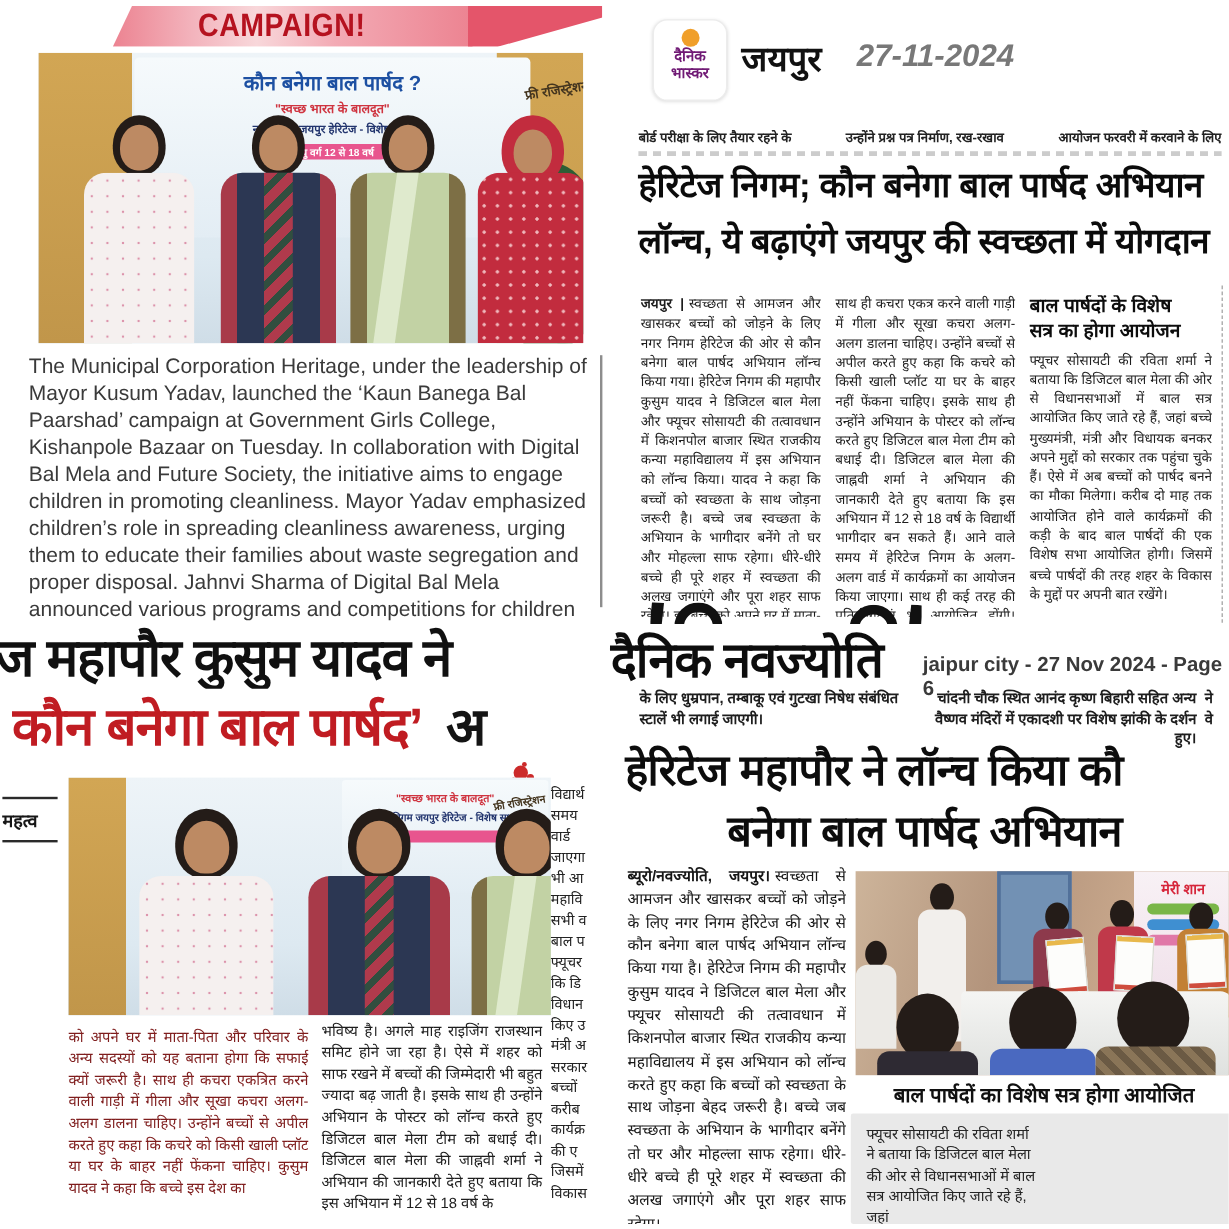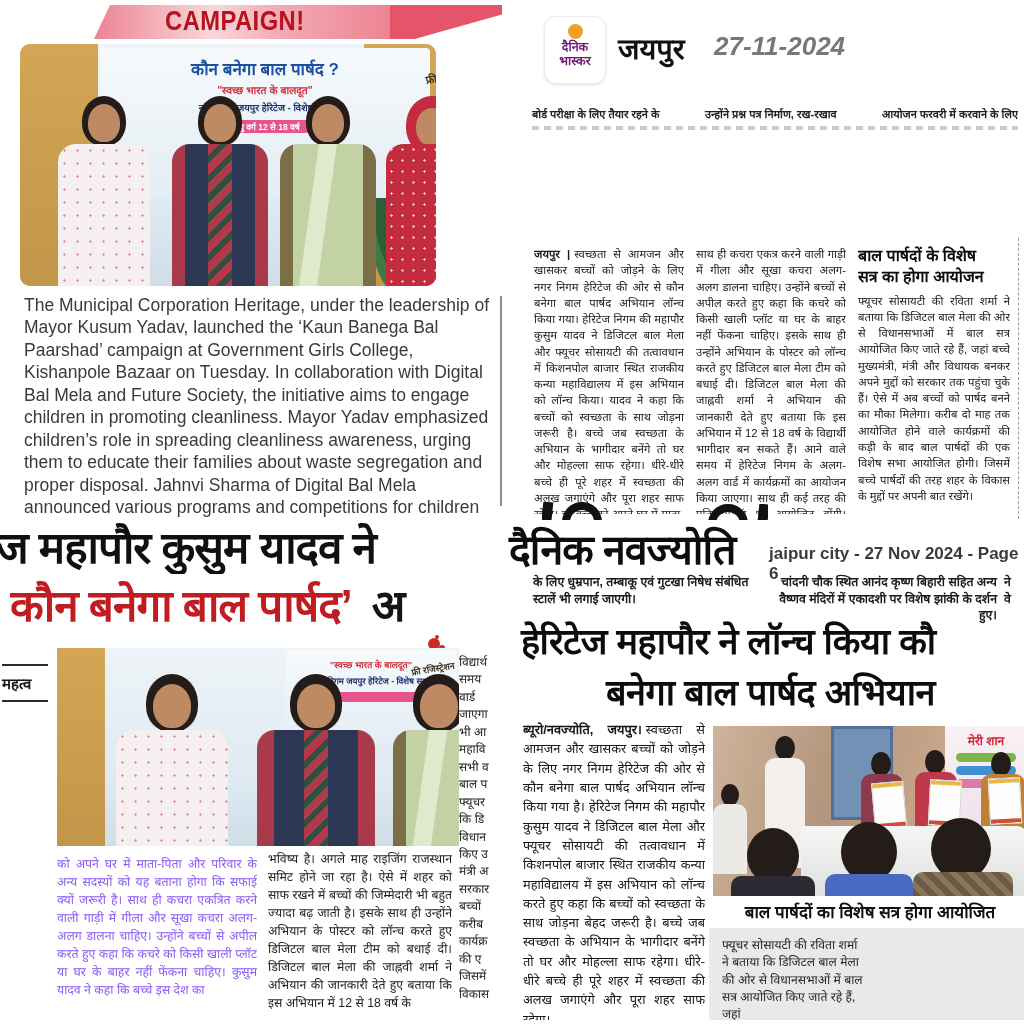--- a/index.html
+++ b/index.html
@@ -9,22 +9,22 @@
 
   
   .tl{left:8px;top:0;width:504px;height:515px;}
   .ribbon-main{left:86px;top:5px;width:300px;height:34px;
     background:linear-gradient(90deg,#ec8391 0%,#f3b3bc 22%,#f8d7da 40%,#f3aab4 62%,#ec8391 100%);
     clip-path:polygon(16px 0,100% 0,100% 100%,0 100%);}
   .ribbon-fold{left:382px;top:5px;width:112px;height:34px;background:#e4556a;
     clip-path:polygon(0 0,100% 0,100% 28%,22% 100%,0 100%);}
   .ribbon-text{left:108px;top:6px;width:270px;text-align:center;font-size:27px;font-weight:900;
     letter-spacing:.5px;color:#b5121f;transform:scaleX(.88);transform-origin:left;}
-  .tl-photo{left:12px;top:44px;width:416px;height:242px;overflow:hidden;
-    background:linear-gradient(180deg,#eef4f8 0%,#dde9f1 70%,#cfdde7 100%);border-radius:10px;}
+  .tl-photo{left:24px;top:44px;width:454px;height:242px;overflow:hidden;
+    background:linear-gradient(180deg,#eef4f8 0%,#dde9f1 70%,#cfdde7 100%);}
   .wall-l{left:0;top:0;width:78px;height:100%;background:linear-gradient(180deg,#d2a654,#c1964a);}
   .wall-r{right:0;top:0;width:72px;height:100%;background:linear-gradient(180deg,#d2a654,#c59a4d);}
   .plant{right:-18px;top:92px;width:80px;height:150px;background:#2d5e35;border-radius:46% 54% 42% 52%;
     box-shadow:-10px 18px 0 -6px #3f7a44;}
   .banner-board{left:80px;top:4px;width:330px;height:150px;text-align:center;border-radius:4px;
     background:linear-gradient(#f6fafc,#e3edf4);}
   .bb-title{margin-top:9px;font-size:17px;font-weight:800;color:#1d50a2;}
   .bb-sub{margin-top:3px;font-size:10.5px;font-weight:700;color:#cf3440;}
   .bb-org{margin-top:4px;font-size:9.5px;font-weight:700;color:#22356e;}
   .bb-age{display:inline-block;margin-top:6px;padding:1px 12px;border-radius:9px;background:#e8558e;
@@ -99,21 +99,21 @@
   .bl-photo .p-hair{width:52px;height:58px;}
   .bl-photo .p-head{width:38px;height:44px;top:10px;}
   .bl-photo .p-body{top:56px;}
   .bb2{left:228px;top:2px;width:172px;height:94px;text-align:center;border-radius:3px;
     background:linear-gradient(#f6fafc,#e3edf4);}
   .bb2 .bb-sub{font-size:9px;margin-top:8px;}
   .bb2 .bb-org{font-size:8.5px;}
   .bb2 .bb-strip{margin:6px auto 0;width:120px;height:10px;border-radius:5px;background:#e8558e;}
   .bb2-free{left:352px;top:16px;width:48px;font-size:9px;}
   .bl-colA{left:57px;top:342px;width:200px;height:162px;font-size:12.3px;line-height:1.46;
-    text-align:justify;overflow:hidden;color:#8b5cf6;}
+    text-align:justify;overflow:hidden;color:#7f1d1d;}
   .bl-colB{left:268px;top:337px;width:184px;height:170px;font-size:12.3px;line-height:1.46;
     text-align:justify;overflow:hidden;color:#1e1e1e;}
 
   
   .br{left:517px;top:520px;width:507px;height:504px;background:#fff;}
   .nv-logo{left:-8px;top:0;font-size:41px;font-weight:900;color:#0d0d0d;letter-spacing:-1px;
     white-space:nowrap;}
   .nv-date{left:252px;top:24px;font-size:17px;font-weight:600;color:#3a3a3a;}
   .nv-brief{top:54px;font-size:12.3px;line-height:1.35;color:#1d1d1d;font-weight:600;}
   .nv-headline{left:0;top:96px;width:507px;text-align:center;color:#0c0c0c;font-weight:800;
@@ -194,20 +194,24 @@
     <div class="abs bh-city">जयपुर</div>
     <div class="abs bh-date">27-11-2024</div>
 
     <div class="abs bh-strip">
       <span>बोर्ड परीक्षा के लिए तैयार रहने के</span>
       <span>उन्होंने प्रश्न पत्र निर्माण, रख-रखाव</span>
       <span>आयोजन फरवरी में करवाने के लिए</span>
     </div>
     <div class="abs bh-dashes"></div>
 
+    <div class="abs bh-headline">
+      <div>हेरिटेज निगम; कौन बनेगा बाल पार्षद अभियान</div>
+      <div>लॉन्च, ये बढ़ाएंगे जयपुर की स्वच्छता में योगदान</div>
+    </div>
 
     <div class="news-col" style="left:22px;width:150px;">
       <span class="lead">जयपुर |</span><span>स्वच्छता से आमजन और खासकर बच्चों को जोड़ने के लिए नगर निगम हेरिटेज की ओर से कौन बनेगा बाल पार्षद अभियान लॉन्च किया गया। हेरिटेज निगम की महापौर कुसुम यादव ने डिजिटल बाल मेला और फ्यूचर सोसायटी की तत्वावधान में किशनपोल बाजार स्थित राजकीय कन्या महाविद्यालय में इस अभियान को लॉन्च किया। यादव ने कहा कि बच्चों को स्वच्छता के साथ जोड़ना जरूरी है। बच्चे जब स्वच्छता के अभियान के भागीदार बनेंगे तो घर और मोहल्ला साफ रहेगा। धीरे-धीरे बच्चे ही पूरे शहर में स्वच्छता की अलख जगाएंगे और पूरा शहर साफ रहेगा। हर बच्चे को अपने घर में माता-पिता और परिवार के अन्य सदस्यों को यह बताना होगा कि सफाई क्यों जरूरी है?</span>
     </div>
     <div class="news-col" style="left:184px;width:150px;">साथ ही कचरा एकत्र करने वाली गाड़ी में गीला और सूखा कचरा अलग-अलग डालना चाहिए। उन्होंने बच्चों से अपील करते हुए कहा कि कचरे को किसी खाली प्लॉट या घर के बाहर नहीं फेंकना चाहिए। इसके साथ ही उन्होंने अभियान के पोस्टर को लॉन्च करते हुए डिजिटल बाल मेला टीम को बधाई दी। डिजिटल बाल मेला की जाह्नवी शर्मा ने अभियान की जानकारी देते हुए बताया कि इस अभियान में 12 से 18 वर्ष के विद्यार्थी भागीदार बन सकते हैं। आने वाले समय में हेरिटेज निगम के अलग-अलग वार्ड में कार्यक्रमों का आयोजन किया जाएगा। साथ ही कई तरह की प्रतियोगिताएं भी आयोजित होंगी। कार्यक्रम के अंत में महाविद्यालय प्राचार्य खामोश मीणा ने सभी का आभार व्यक्त किया।</div>
     <div class="news-col" style="left:346px;width:152px;">
       <div class="col3-head">बाल पार्षदों के विशेष</div>
       <div class="col3-head">सत्र का होगा आयोजन</div>
       <div class="col3-body">फ्यूचर सोसायटी की रविता शर्मा ने बताया कि डिजिटल बाल मेला की ओर से विधानसभाओं में बाल सत्र आयोजित किए जाते रहे हैं, जहां बच्चे मुख्यमंत्री, मंत्री और विधायक बनकर अपने मुद्दों को सरकार तक पहुंचा चुके हैं। ऐसे में अब बच्चों को पार्षद बनने का मौका मिलेगा। करीब दो माह तक आयोजित होने वाले कार्यक्रमों की कड़ी के बाद बाल पार्षदों की एक विशेष सभा आयोजित होगी। जिसमें बच्चे पार्षदों की तरह शहर के विकास के मुद्दों पर अपनी बात रखेंगे।</div>
     </div>

